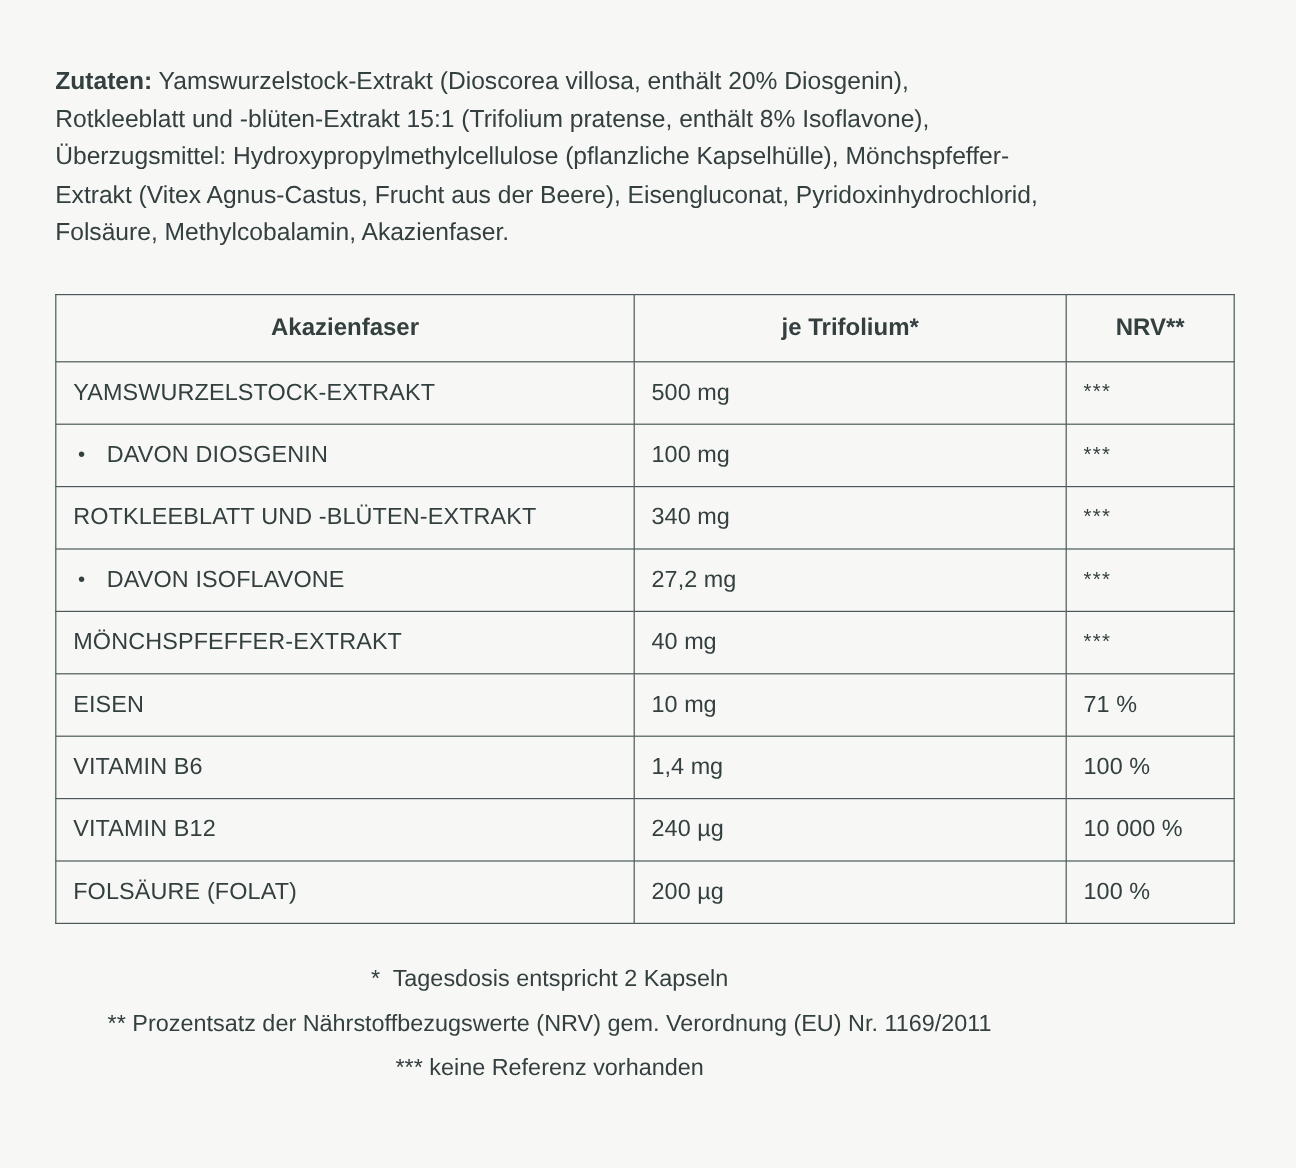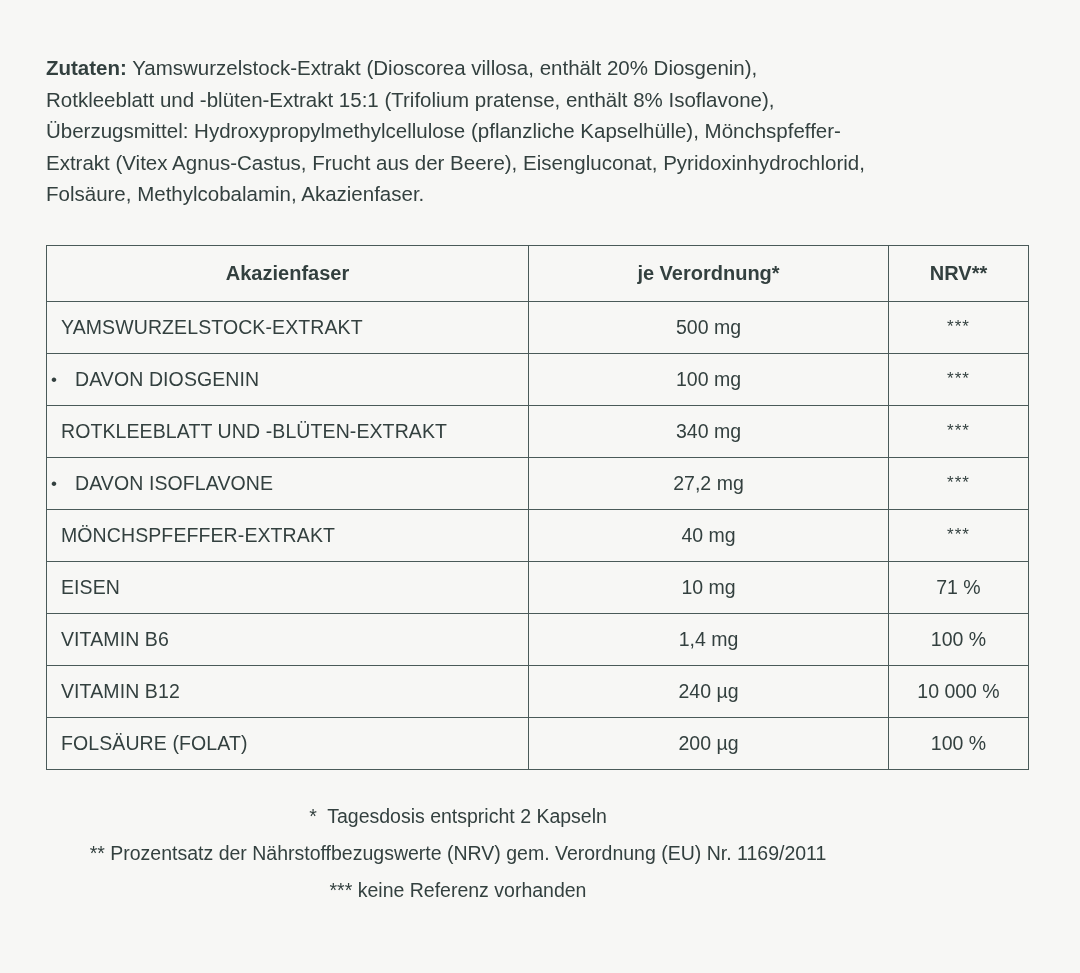--- a/index.html
+++ b/index.html
@@ -60,32 +60,31 @@
   .col-name  { width: 482px; }
   .col-dose  { width: 360px; }
   .col-nrv   { width: 140px; }
 
   td.name {
     text-align: left;
     letter-spacing: 0.1px;
     margin-left: 47px;
   }
   td.name.sub {
-    padding-left: 28px;
+    padding-left: 42px;
   }
   td.name.sub::before {
     content: "\2022";
     display: inline-block;
     width: 24px;
     margin-left: -24px;
     font-size: 17px;
     vertical-align: 1px;
   }
   td.dose, td.nrv {
-    text-align: center;
     margin-left: 10px;
   }
   td.nrv.stars {
     letter-spacing: 1px;
     font-size: 17px;
   }
 
   
   .footnotes {
     margin-top: 28px;
@@ -107,21 +106,21 @@
 
   <table class="nutri-table">
     <colgroup>
       <col class="col-name">
       <col class="col-dose">
       <col class="col-nrv">
     </colgroup>
     <thead>
       <tr>
         <th>Akazienfaser</th>
-        <th>je Verordnung*</th>
+        <th>je Trifolium*</th>
         <th>NRV**</th>
       </tr>
     </thead>
     <tbody id="table-body">
         <tr>
           <td class="name">YAMSWURZELSTOCK-EXTRAKT</td>
           <td class="dose">500 mg</td>
           <td class="nrv stars">***</td>
         </tr>
         <tr>

